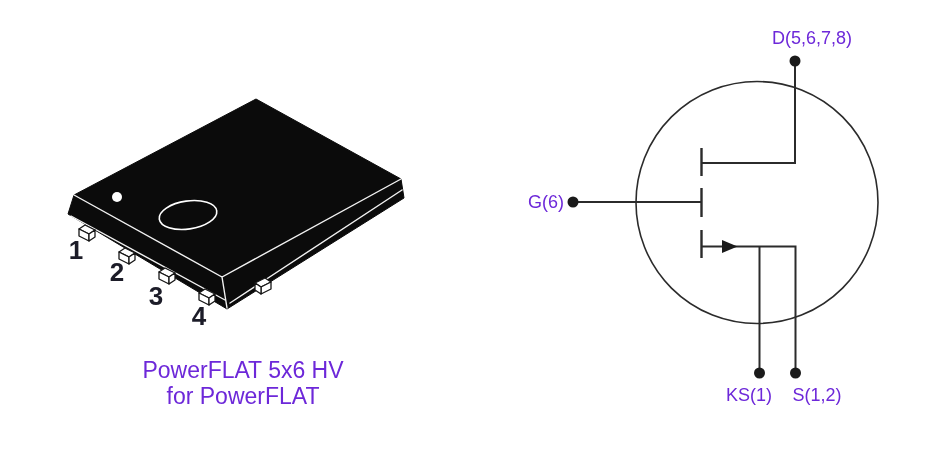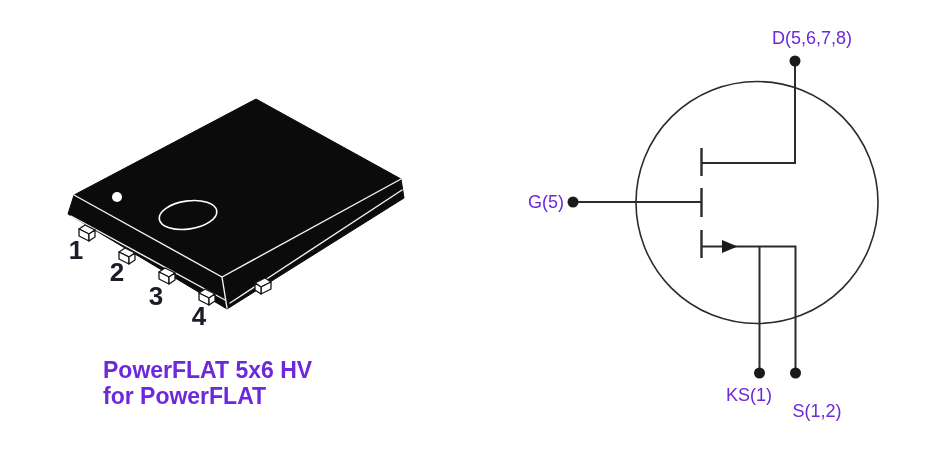--- a/index.html
+++ b/index.html
@@ -40,22 +40,23 @@
     line-height: 1;
   }
   .pin-num {
     font-size: 26px;
     font-weight: bold;
     transform: translate(-50%, -50%);
     color: #1c1c28;
   }
   .caption {
     font-size: 23px;
-    font-weight: bold;
+    font-weight: normal;
     width: 280px;
+    text-align: center;
     transform: translateX(-50%);
   }
   .term {
     font-size: 18px;
     font-weight: normal;
   }
   .term.center { transform: translate(-50%, -50%); }
   .term.right-anchor { transform: translate(-100%, -50%); }
 </style>
 </head>
@@ -111,17 +112,17 @@
 
   <div class="lbl pin-num" style="left:76px;  top:250px;">1</div>
   <div class="lbl pin-num" style="left:117px; top:272px;">2</div>
   <div class="lbl pin-num" style="left:156px; top:296px;">3</div>
   <div class="lbl pin-num" style="left:199px; top:316px;">4</div>
 
   <div class="lbl caption" style="left:243px; top:359px;">PowerFLAT 5x6 HV</div>
   <div class="lbl caption" style="left:243px; top:385px;">for PowerFLAT</div>
 
   <div class="lbl term" style="left:772px; top:29px;">D(5,6,7,8)</div>
-  <div class="lbl term right-anchor" style="left:564px; top:202px;">G(5)</div>
+  <div class="lbl term right-anchor" style="left:564px; top:202px;">G(6)</div>
   <div class="lbl term center" style="left:749px; top:395px;">KS(1)</div>
-  <div class="lbl term center" style="left:817px; top:395px;margin-top:16px;">S(1,2)</div>
+  <div class="lbl term center" style="left:817px; top:395px;">S(1,2)</div>
 
 </div>
 
 </body></html>

